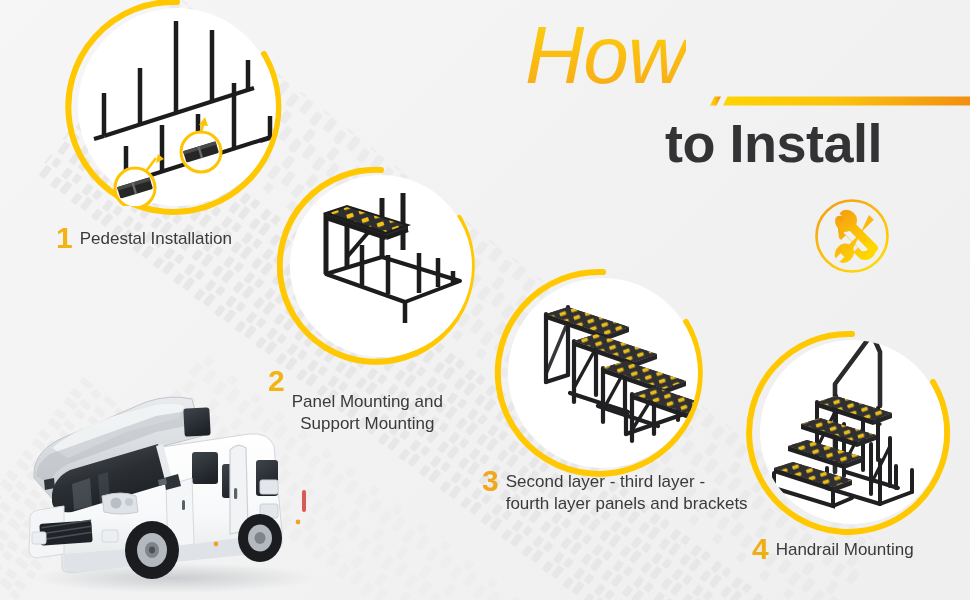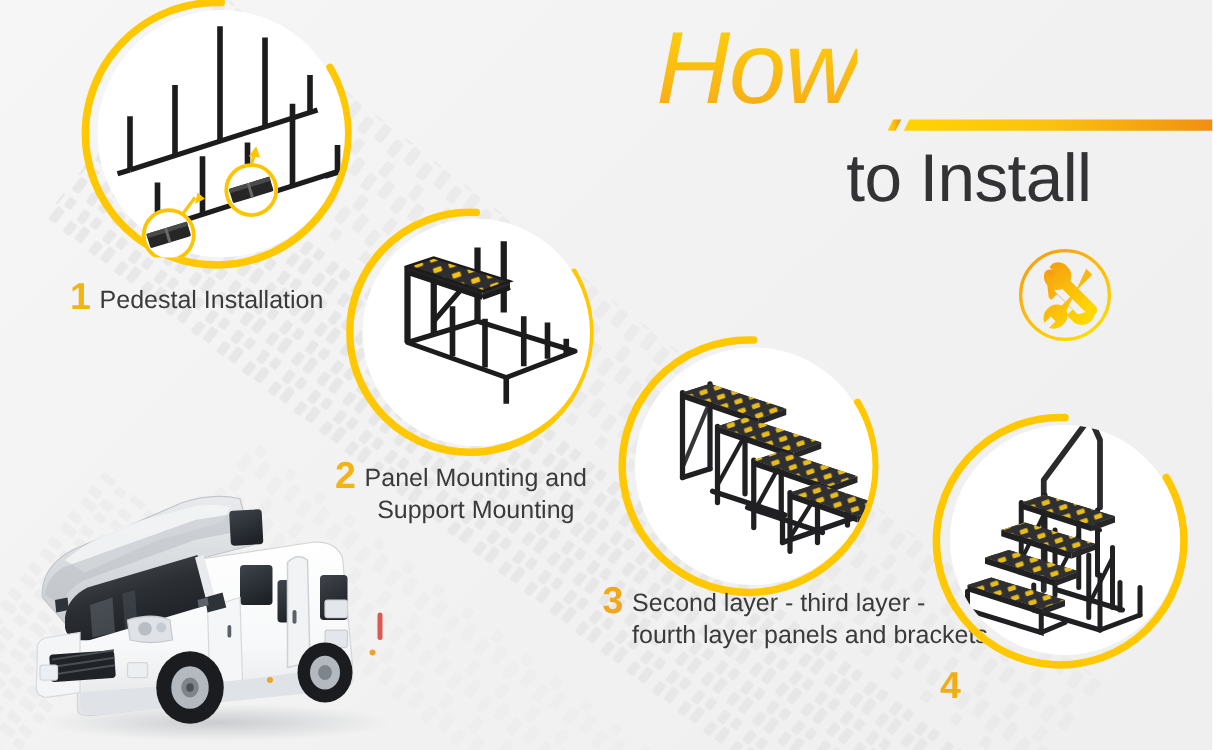--- a/index.html
+++ b/index.html
@@ -53,25 +53,24 @@
     left: 195px;
     top: 79px;
     width: 272px;
     height: 12px;
   }
   .title-to-install {
     position: absolute;
     left: 150px;
     top: 102px;
     font-size: 54px;
-    font-weight: normal;
+    font-weight: bold;
     color: #333336;
     letter-spacing: -0.5px;
     line-height: 1;
-    margin-left: 12px;
   }
 
   
   .tools-badge {
     position: absolute;
     left: 812px;
     top: 196px;
     width: 80px;
     height: 80px;
   }
@@ -105,31 +104,31 @@
     align-items: flex-start;
     gap: 7px;
   }
   .caption-num {
     font-size: 30px;
     font-weight: bold;
     line-height: 0.95;
     color: #f2b313;
   }
   .caption-text {
-    font-size: 20px;
+    font-size: 17px;
     color: #3a3a3c;
     line-height: 1.27;
     padding-top: 4px;
     white-space: pre-line;
   }
   #cap1 { left: 56px;  top: 224px; }
   #cap2 { left: 268px; top: 367px; }
   #cap3 { left: 482px; top: 467px; }
   #cap4 { left: 752px; top: 535px; }
-  #cap2 .caption-text { text-align: center; }
+  #cap2 .caption-text { text-align: center; margin-top: 20px; }
   #cap3 .caption-num { color: #f0a719; }
   #cap4 .caption-num { color: #f0ae15; }
 
   
   .rv-wrap {
     position: absolute;
     left: 6px;
     top: 372px;
     width: 330px;
     height: 228px;
@@ -504,20 +503,21 @@
 
         <g stroke="#202022" stroke-width="4" fill="none" stroke-linecap="round">
           <path d="M14 133 L14 148 L73 166 L73 152"></path>
           <path d="M73 166 L92 158"></path>
         </g>
       </g>
     </svg>
   </div>
   <div class="caption" id="cap4">
     <span class="caption-num">4</span>
+    <span class="caption-text">Handrail Mounting</span>
   </div>
 
   <div class="rv-wrap">
     <svg width="330" height="228" viewBox="0 0 330 228">
       <defs>
         <linearGradient id="bodyG" x1="0" y1="0" x2="0" y2="1">
           <stop offset="0%" stop-color="#ffffff"></stop>
           <stop offset="60%" stop-color="#f7f8f9"></stop>
           <stop offset="100%" stop-color="#e2e4e7"></stop>
         </linearGradient>

